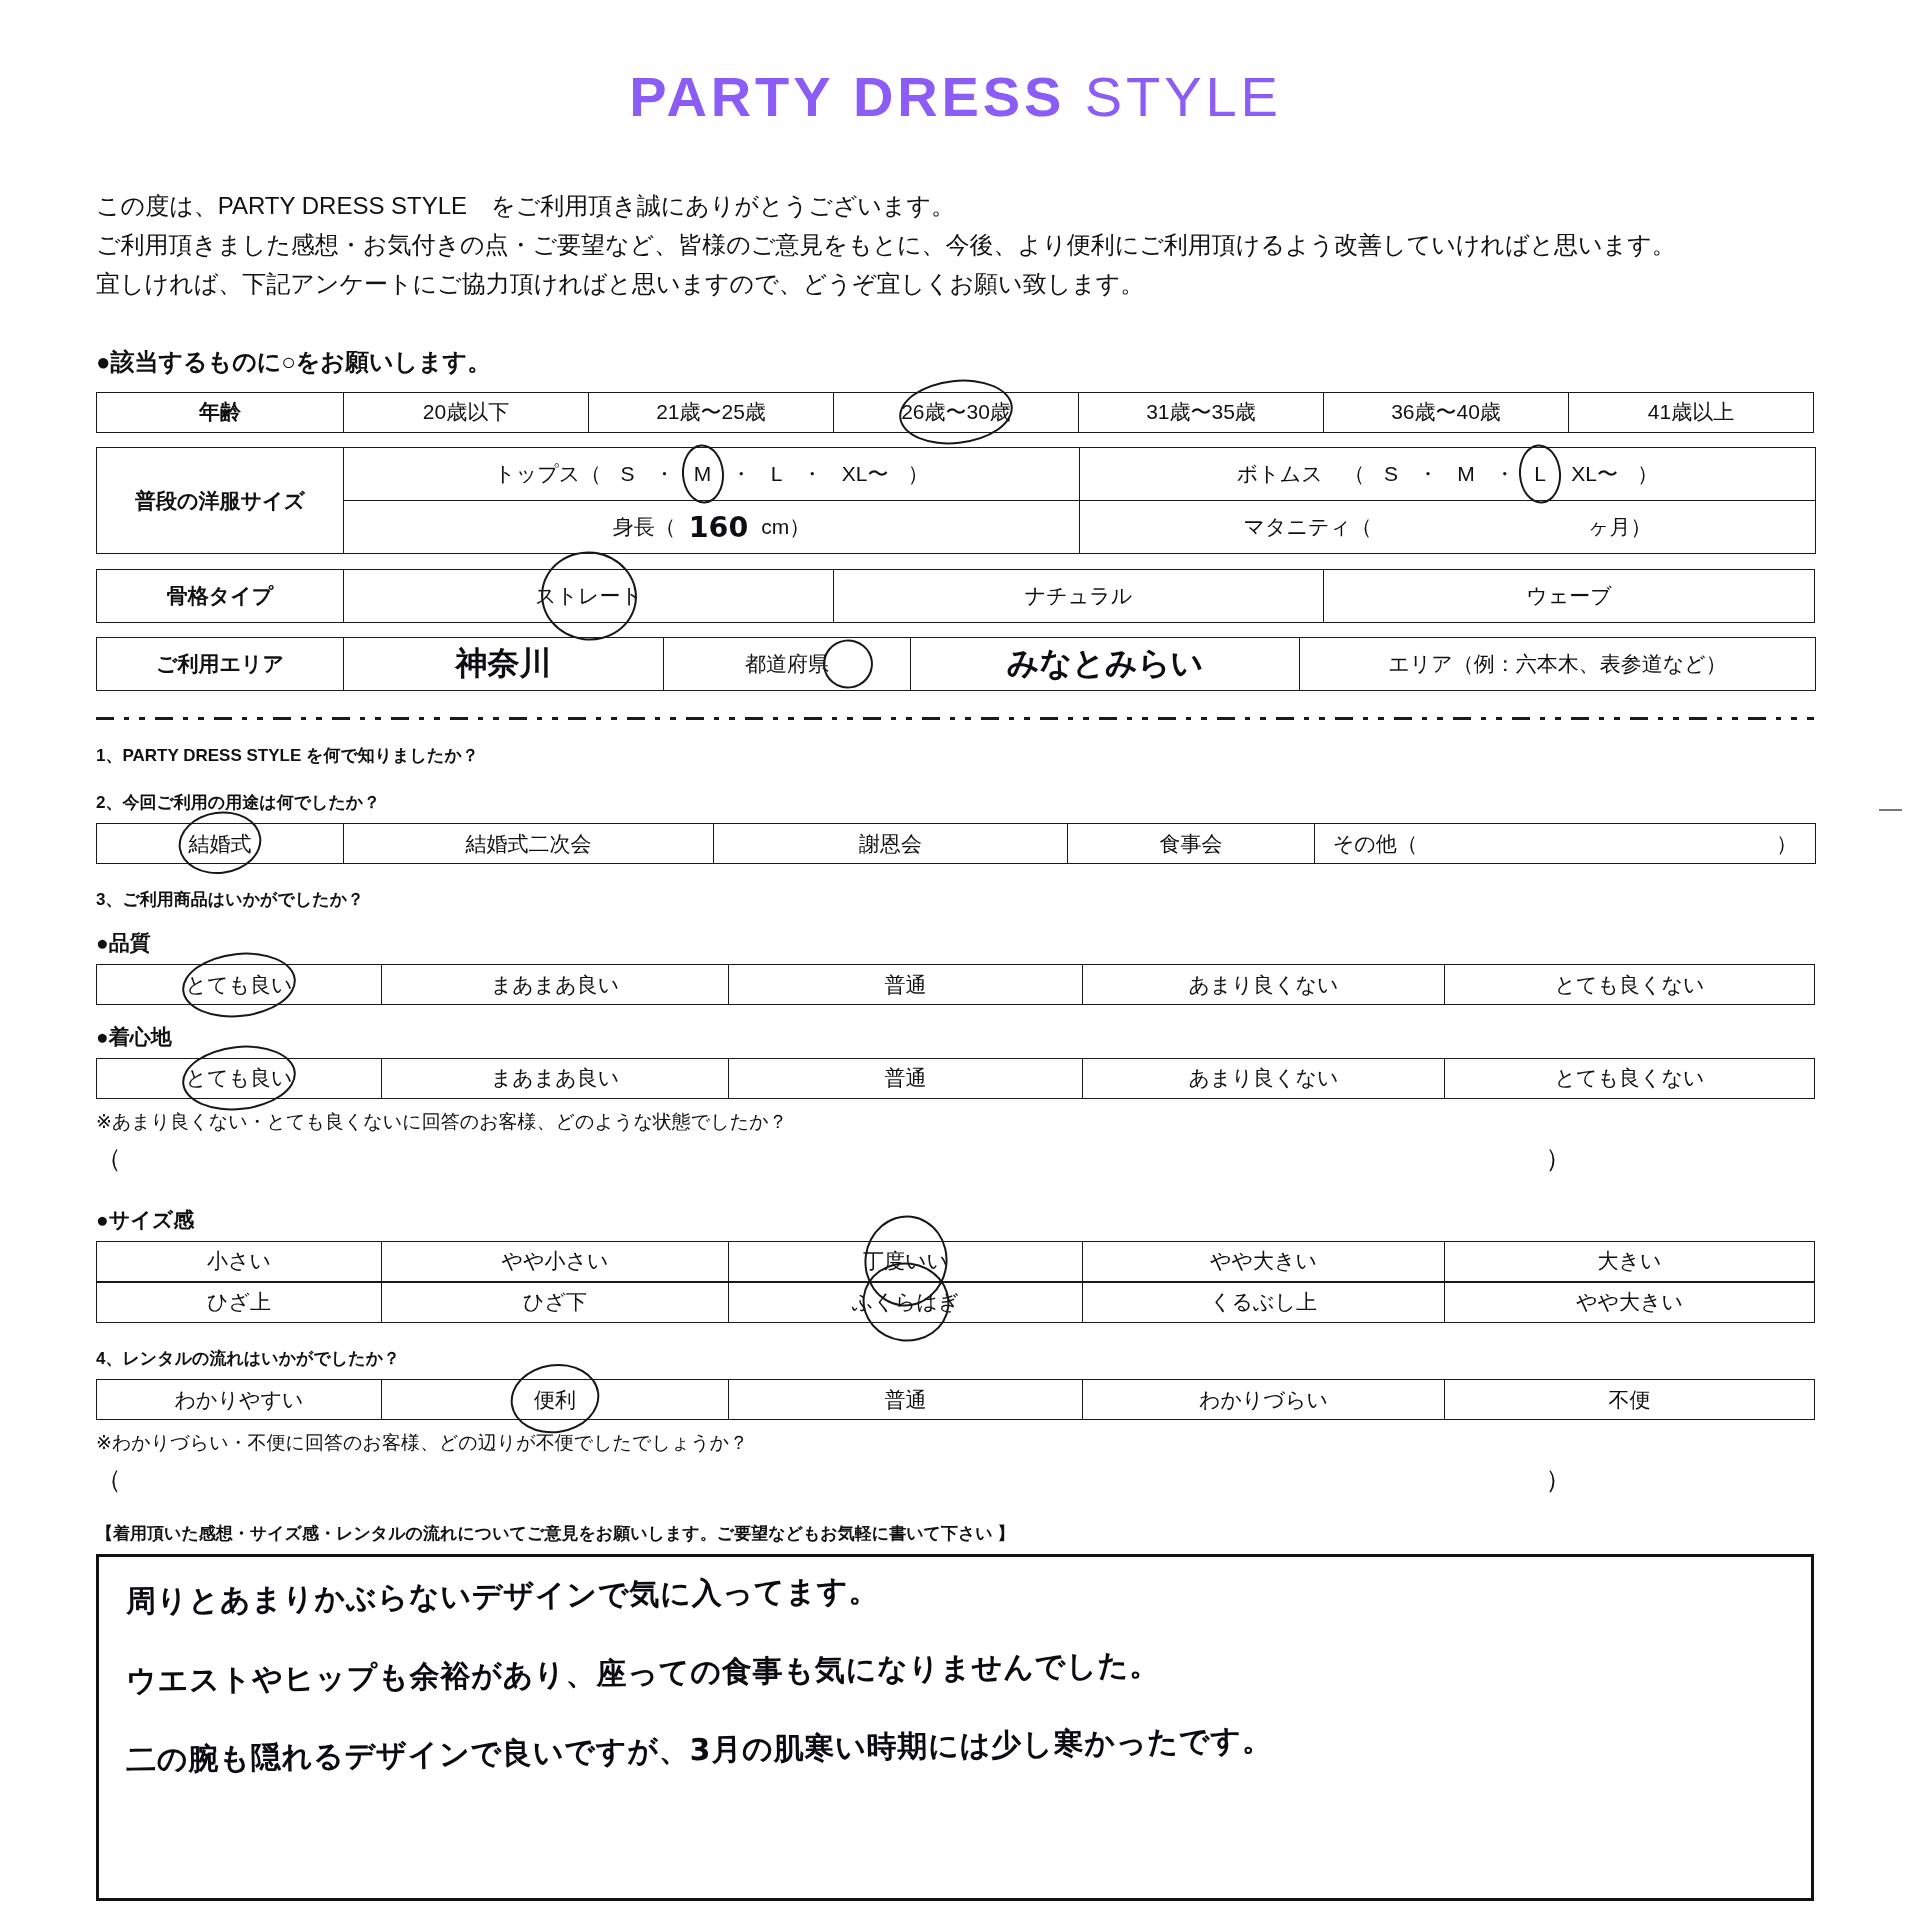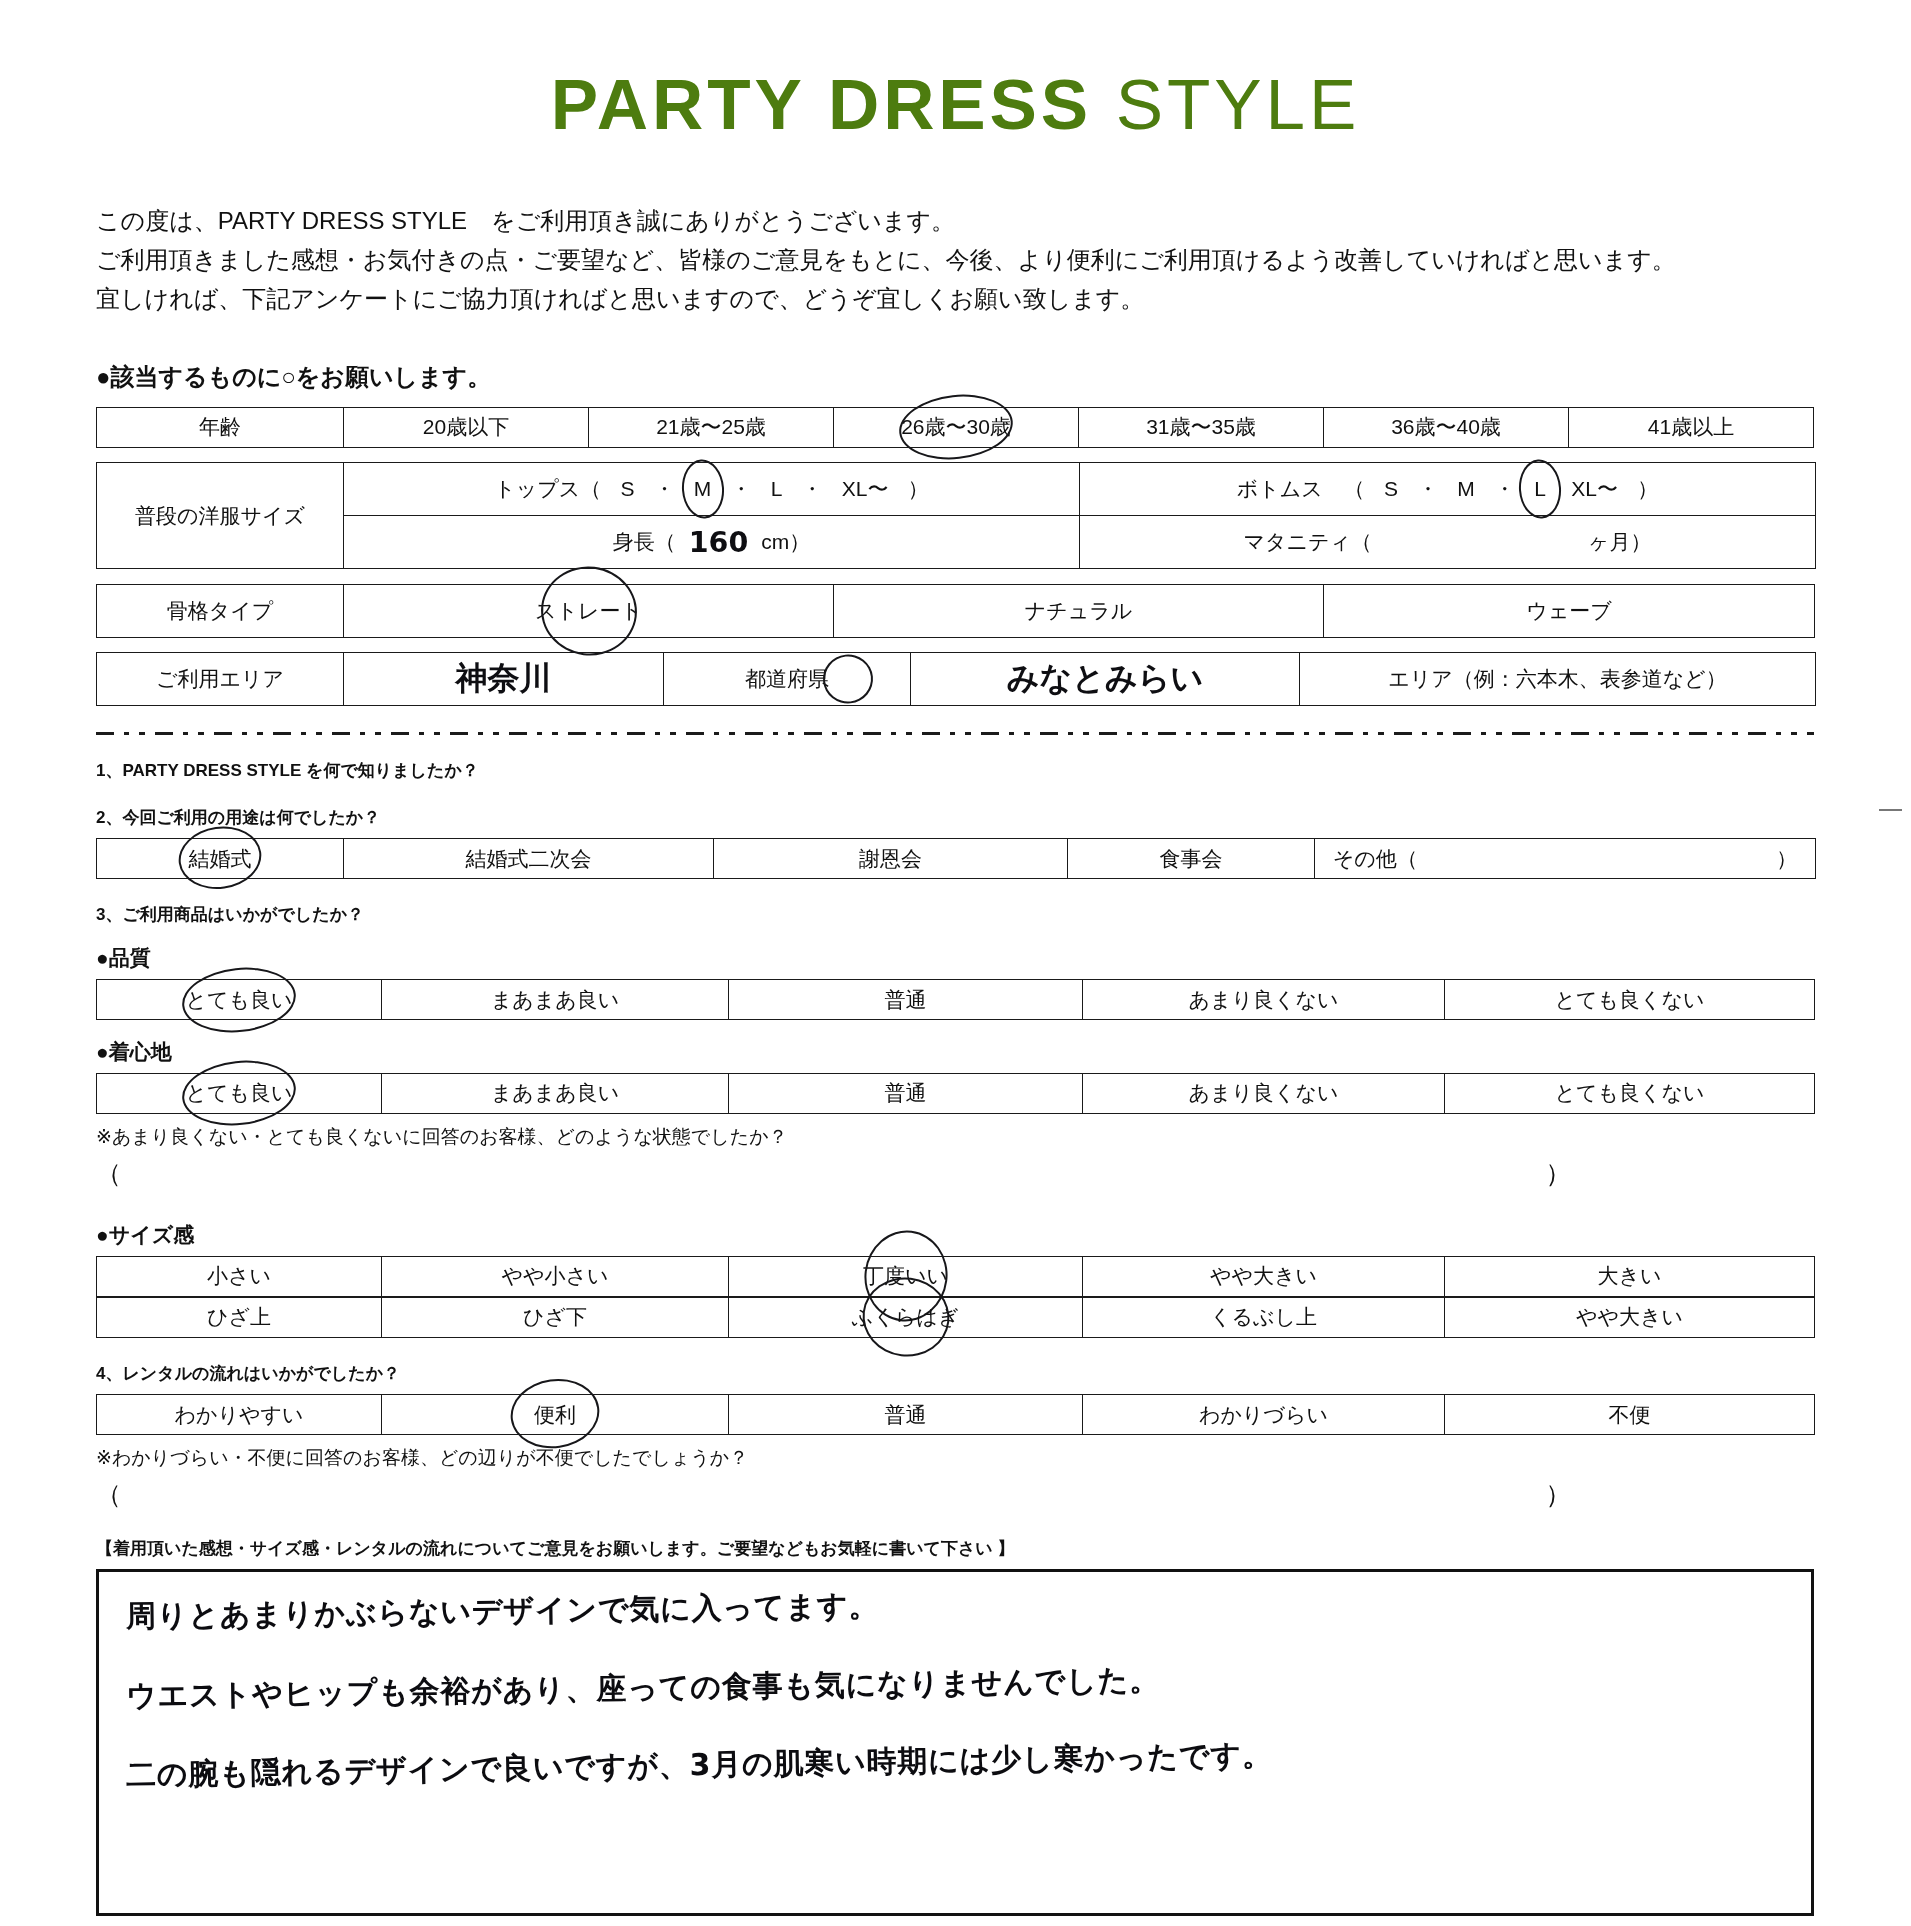--- a/index.html
+++ b/index.html
@@ -7,21 +7,21 @@
   body {
     width: 1911px; height: 2703px;
     font-family: "Liberation Sans", "DejaVu Sans", sans-serif;
     color:#111; position:relative; overflow:hidden;
   }
   .page { position:absolute; inset:0; padding: 0; }
 
   
   .header { text-align:center; padding-top:69px; }
   .brand {
-    font-size: 71px; letter-spacing: 3.9px; color:#4d7c0f;
+    font-size: 56px; letter-spacing: 3.9px; color:#8b5cf6;
     white-space:nowrap; line-height:1;
   }
   .brand .b1 { font-weight:700; }
   .brand .b2 { font-weight:400; }
 
   
   .intro { margin: 62px 0 0 96px; font-size: 24px; line-height: 1.62; color:#111; }
   .intro div { white-space:nowrap; }
 
   .section-head { margin: 42px 0 14px 96px; font-size:24px; font-weight:700; }
@@ -30,21 +30,21 @@
   .note { margin: 10px 0 2.3px 96px; font-size: 19px; }
   .paren-row { margin: 7px 0 0 96px; font-size: 25.4px; width: 1475px;
                display:flex; justify-content:space-between; }
 
   
   .tbl { margin-left:96px; border-collapse:collapse; table-layout:fixed; }
   .tbl td {
     border:1.2px solid #1a1a1a; text-align:center; vertical-align:middle;
     font-size:21px; padding:0; position:relative; height:40px;
   }
-  .tbl td.lbl { font-weight:400; }
+  .tbl td.lbl { font-weight:700; }
   .tbl td.tall { height:53px; }
 
   
   .circ { position:absolute; border:2.7px solid #17171a; border-radius:50%;
           pointer-events:none; }
   .c-sm { width:83px; height:62px; left:50%; top:50%;
           transform:translate(-50%,-52%) rotate(-8deg); }
   .c-md { width:114px; height:64px; left:50%; top:50%;
           transform:translate(-50%,-50%) rotate(-6deg); }
   .c-tall { width:96px; height:89px; left:50%; top:50%;

